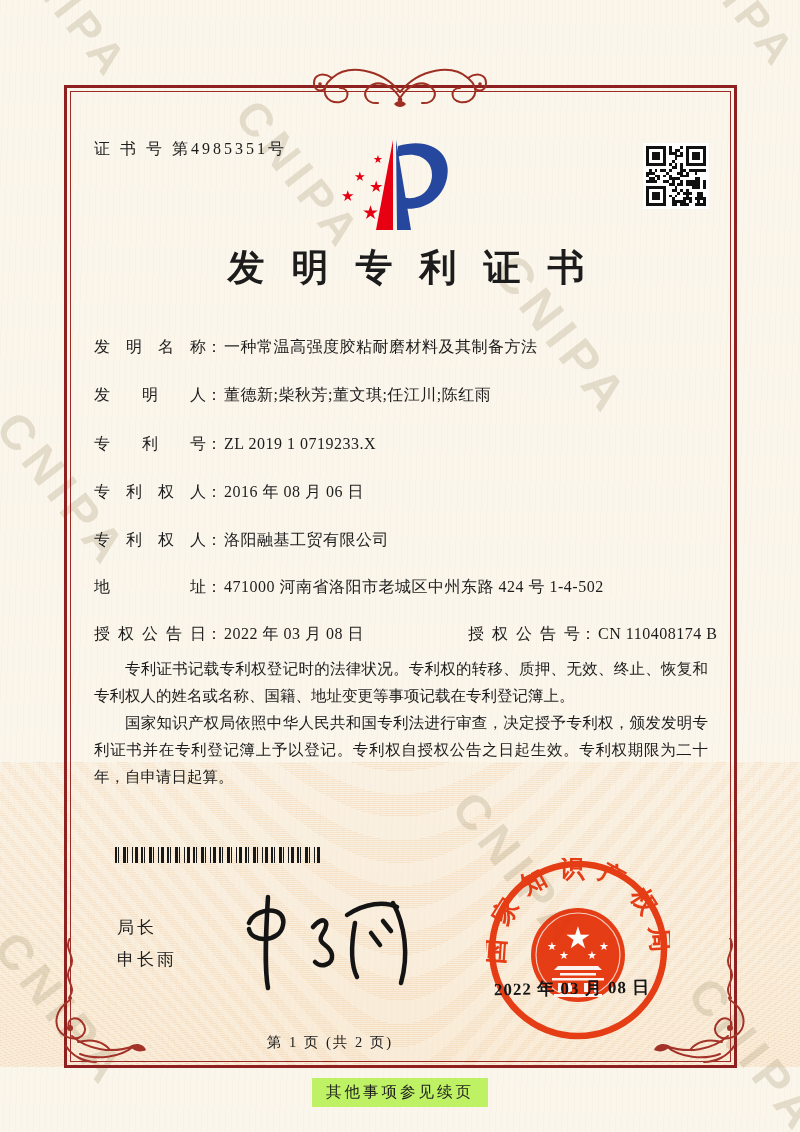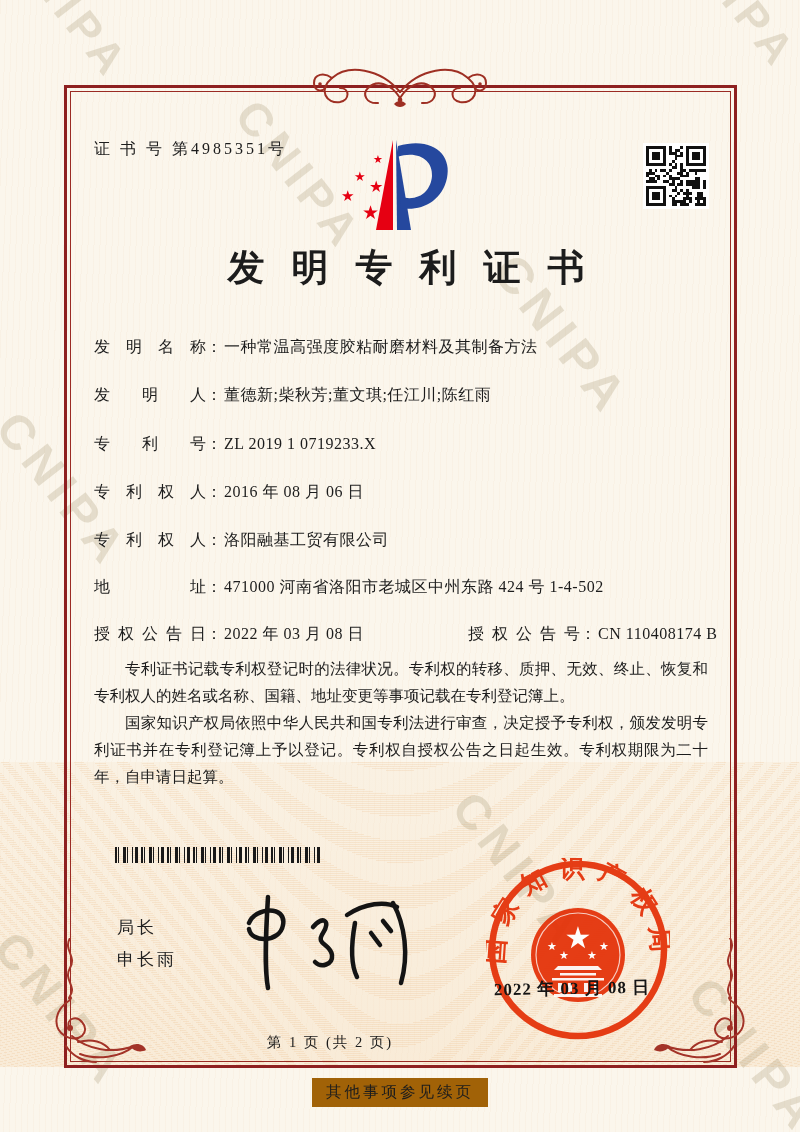--- a/index.html
+++ b/index.html
@@ -57,21 +57,21 @@
       font-family:"Liberation Sans","DejaVu Sans",sans-serif;color:#222;}
   .sig-svg{left:235px;top:885px;width:200px;height:115px;z-index:5;}
   
   .seal{left:486px;top:858px;width:184px;height:184px;z-index:5;opacity:0.93;}
   .seal-date{left:494px;top:977px;font-size:17px;font-weight:700;letter-spacing:1px;
       color:#151515;z-index:6;white-space:nowrap;transform:rotate(-1deg);}
   
   .page-info{left:0;top:1033px;width:660px;text-align:center;font-size:14.5px;
       letter-spacing:2px;z-index:4;}
   .cont-note{left:0;top:1078px;width:800px;text-align:center;z-index:4;}
-  .cont-note span{display:inline-block;background:#a16207;padding:4px 14px;font-size:15.5px;
+  .cont-note span{display:inline-block;background:#bef264;padding:4px 14px;font-size:15.5px;
       letter-spacing:3px;}
 </style>
 </head>
 <body>
 
 <div class="texture-top"></div>
 <div class="texture-bottom"></div>
 
 <div class="wm" style="left:-16px;top:-18px;font-size:44px;">CNIPA</div>
 <div class="wm" style="left:652px;top:-28px;font-size:44px;">CNIPA</div>

